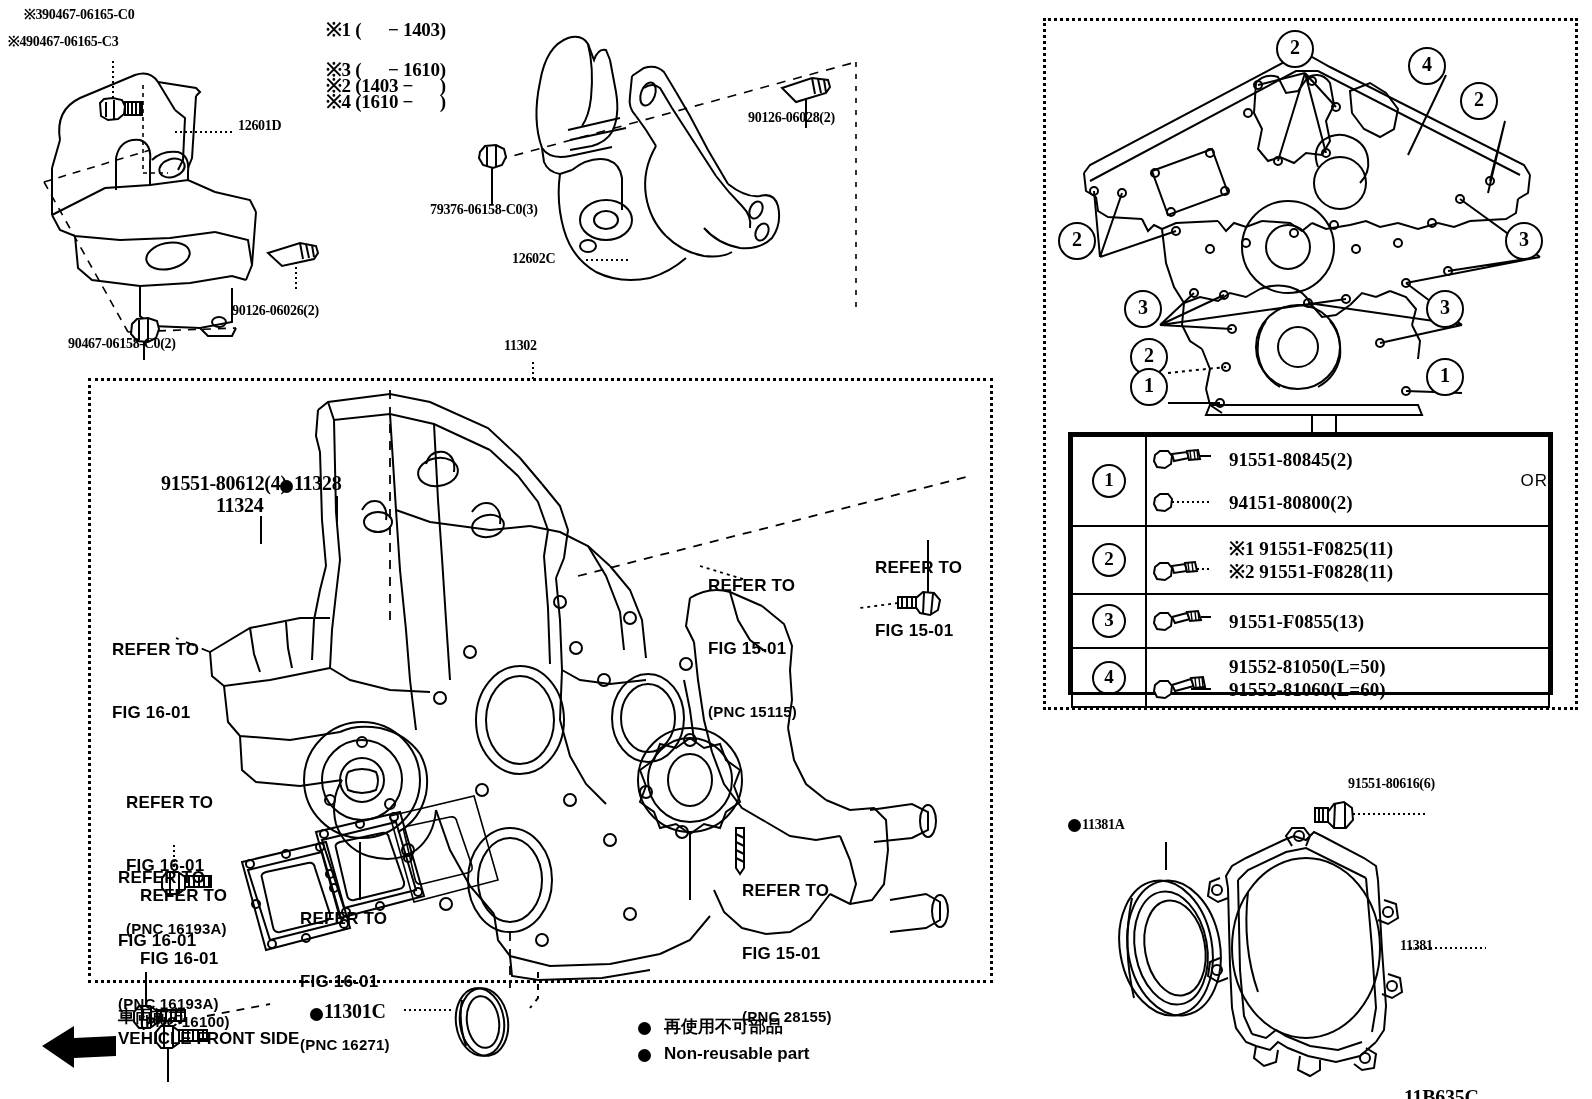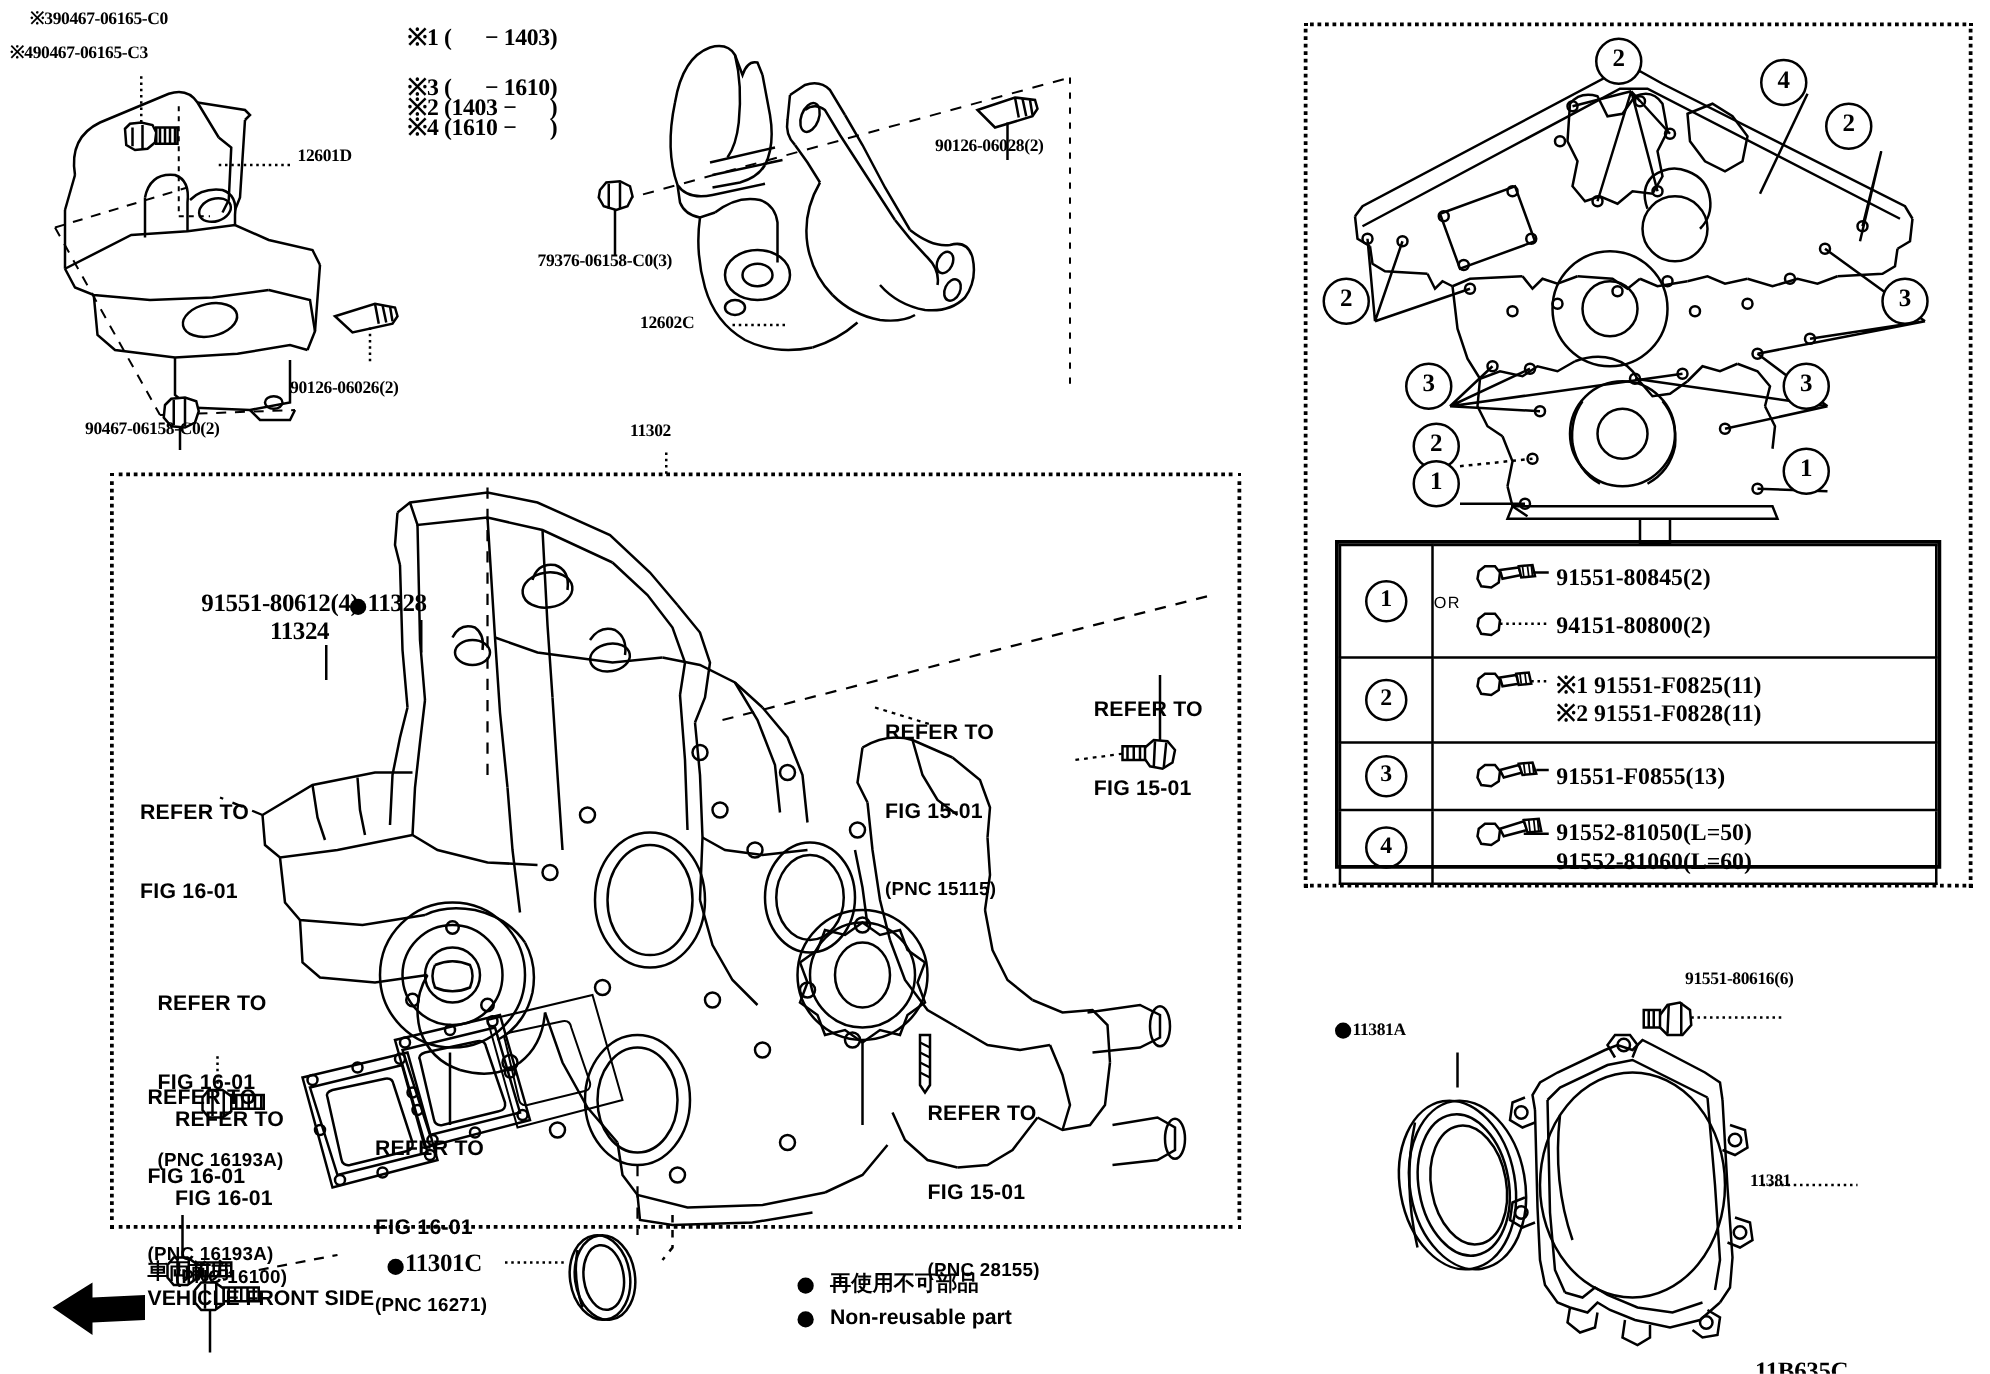--- a/index.html
+++ b/index.html
@@ -19,23 +19,23 @@
   .boxdash{border:3px dotted #000;box-sizing:border-box;}
   svg{display:block;overflow:visible;}
   .dot{width:13px;height:13px;border-radius:50%;background:#000;display:inline-block;
        vertical-align:middle;margin-right:1px;}
   .tbl{border-collapse:collapse;width:100%;height:100%;table-layout:fixed;}
   .tbl td{border:2px solid #000;padding:0;vertical-align:middle;}
   .cnum{width:72px;text-align:center;}
   .circnum{display:inline-block;width:30px;height:30px;border:2px solid #000;
            border-radius:50%;line-height:27px;text-align:center;font-size:19px;
            font-weight:bold;font-family:"Liberation Serif",serif;}
-  .legrow{display:flex;align-items:flex-start;gap:6px;padding-left:32px;}
+  .legrow{display:flex;align-items:flex-end;gap:18px;padding-left:4px;}
   .legtxt{font-family:"Liberation Serif",serif;font-weight:bold;font-size:19px;white-space:pre;line-height:23px;}
-  .orline{text-align:left;font-family:"Liberation Sans",sans-serif;font-size:13px;
+  .orline{text-align:right;font-family:"Liberation Sans",sans-serif;font-size:17px;
           font-weight:normal;letter-spacing:1px;}
   .cb{position:absolute;width:34px;height:34px;border:2.5px solid #000;border-radius:50%;
       background:#fff;text-align:center;line-height:30px;font-size:20px;font-weight:bold;
       font-family:"Liberation Serif",serif;}
 </style>
 </head>
 <body>
 
 <div class="abs pn s21" style="left:24px;top:4px;">※390467-06165-C0</div>
 <div class="abs pn s21" style="left:8px;top:31px;">※490467-06165-C3</div>

